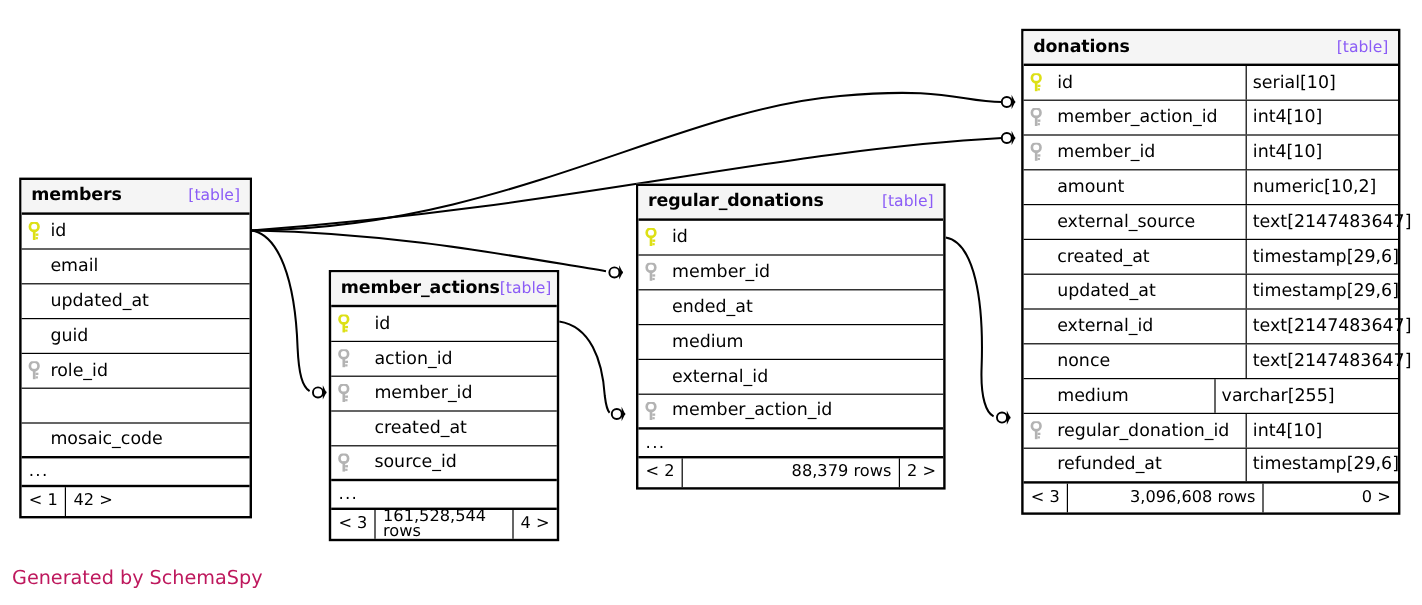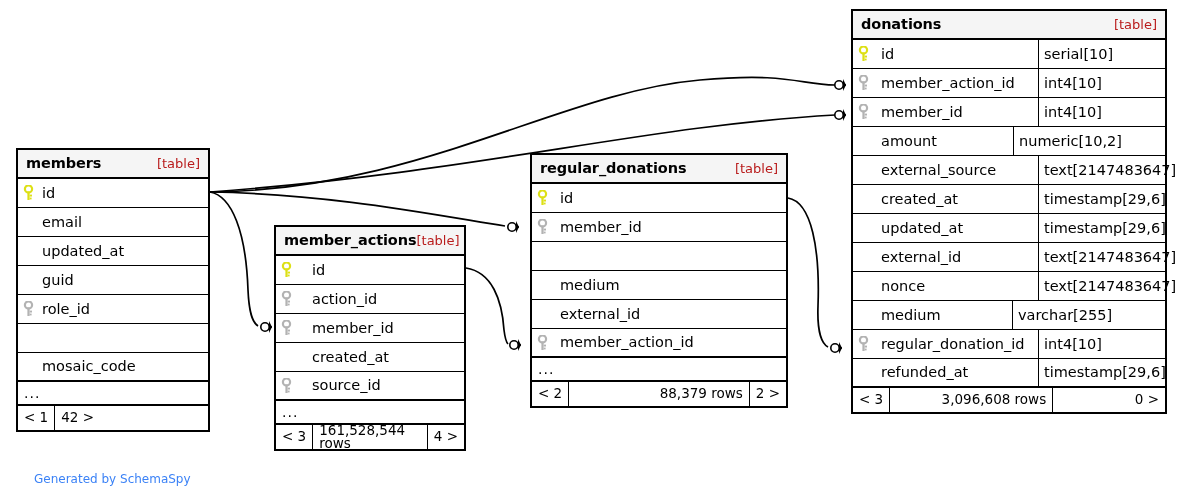--- a/index.html
+++ b/index.html
@@ -46,21 +46,21 @@
     box-sizing: border-box;
     height: 29px;
   }
   .tbl .hdr .tname {
     font-weight: bold;
     font-size: 14.5px;
     letter-spacing: -0.1px;
   }
   .tbl .hdr .ttag {
     font-size: 13px;
-    color: #b91c1c;
+    color: #8b5cf6;
   }
   .row {
     display: flex;
     align-items: stretch;
     border-bottom: 1px solid #000000;
     height: 29px;
     box-sizing: border-box;
   }
   .row.last-col {
     border-bottom: 2px solid #000000;
@@ -133,24 +133,24 @@
   }
   
   #tbl-members .row .colname { padding-left: 4px; }
   #tbl-member_actions .row .colname { padding-left: 16px; }
 
   
   #tbl-donations { border-width: 2px; }
 
   .credit {
     position: absolute;
-    left: 34px;
+    left: 10px;
     top: 472px;
-    font-size: 12px;
-    color: #3b82f6;
+    font-size: 16px;
+    color: #be185d;
     z-index: 3;
   }
 </style>
 </head>
 <body>
 
 <div id="canvas">
 
   <svg class="edges" viewBox="0 0 1185 504">
     <defs>
@@ -335,20 +335,21 @@
             <rect x="4.4" y="6.4" width="2.2" height="8.6" fill="#b3b3b3"></rect>
             <rect x="6.6" y="9.6" width="2.4" height="1.9" fill="#b3b3b3"></rect>
             <rect x="6.6" y="12.6" width="2" height="1.8" fill="#b3b3b3"></rect>
           </svg>
       </span>
       <span class="colname">member_id</span>
     </div>
 
     <div class="row">
       <span class="keyslot"></span>
+      <span class="colname">ended_at</span>
     </div>
 
     <div class="row">
       <span class="keyslot"></span>
       <span class="colname">medium</span>
     </div>
 
     <div class="row">
       <span class="keyslot"></span>
       <span class="colname">external_id</span>
@@ -368,21 +369,21 @@
 
     <div class="ellipsis-row">...</div>
 
     <div class="footer">
       <span class="fleft">&lt; 2</span>
       <span class="fmid">88,379 rows</span>
       <span class="fright">2 &gt;</span>
     </div>
   </div>
 
-  <div class="tbl" id="tbl-donations" style="left:851px; top:9px; width:316px;">
+  <div class="tbl" id="tbl-donations" style="left:851px; top:24px; width:316px;">
     <div class="hdr">
       <span class="tname">donations</span>
       <span class="ttag">[table]</span>
     </div>
 
     <div class="row">
       <span class="keyslot">
         <svg width="11" height="16" viewBox="0 0 11 16">
             <circle cx="5.5" cy="4" r="3.6" fill="none" stroke="#dde016" stroke-width="2.2"></circle>
             <rect x="4.4" y="6.4" width="2.2" height="8.6" fill="#dde016"></rect>
@@ -416,21 +417,21 @@
             <rect x="6.6" y="12.6" width="2" height="1.8" fill="#b3b3b3"></rect>
           </svg>
       </span>
       <span class="colname">member_id</span>
       <span class="coltype" style="width:127px">int4[10]</span>
     </div>
 
     <div class="row">
       <span class="keyslot"></span>
       <span class="colname">amount</span>
-      <span class="coltype" style="width:152px">numeric[10,2]</span>
+      <span class="coltype" style="width:127px">numeric[10,2]</span>
     </div>
 
     <div class="row">
       <span class="keyslot"></span>
       <span class="colname">external_source</span>
       <span class="coltype" style="width:127px">text[2147483647]</span>
     </div>
 
     <div class="row">
       <span class="keyslot"></span>

